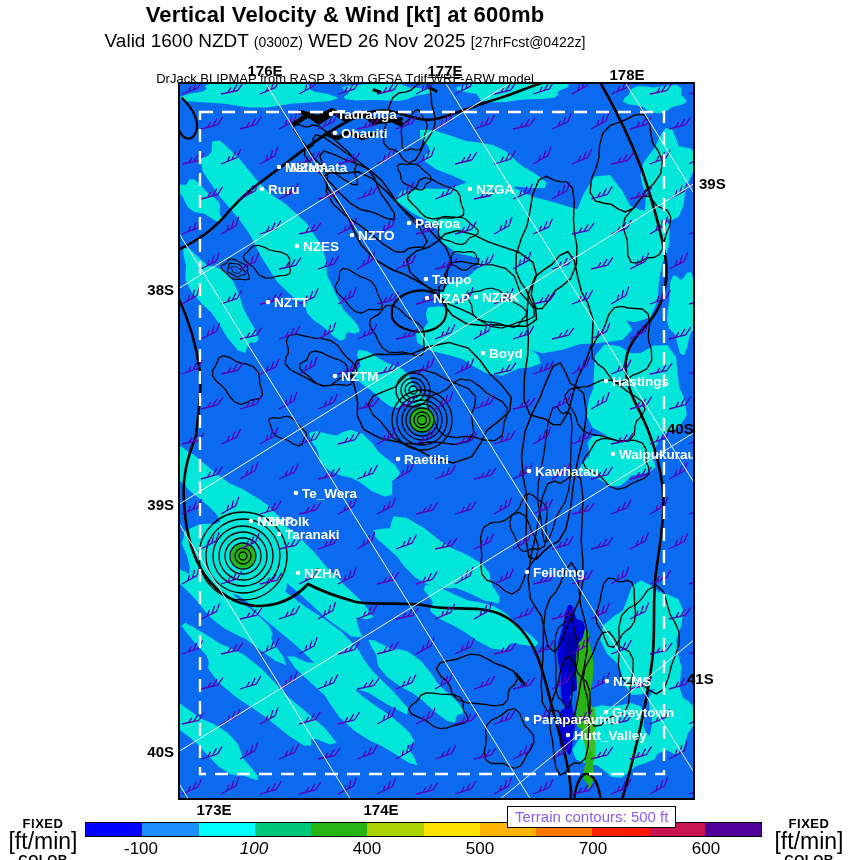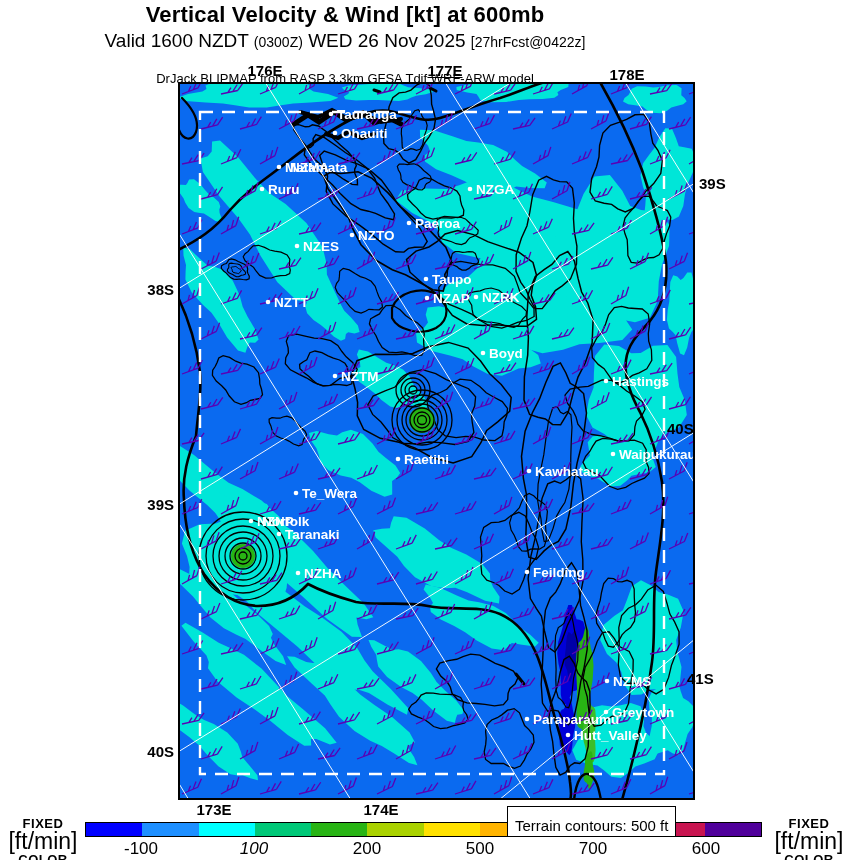--- a/index.html
+++ b/index.html
@@ -16,21 +16,21 @@
   #mapwrap{position:absolute;left:178px;top:82px;width:517px;height:718px;}
   #mapsvg{display:block;}
   .legend-block{position:absolute;width:80px;text-align:center;color:#000;line-height:1.0;}
   .legend-block .small{font-size:13px;font-weight:bold;letter-spacing:0.5px;}
   .legend-block .big{font-size:23px;}
   #colorbar{position:absolute;display:flex;border:1px solid #000;box-sizing:border-box;}
   #colorbar .seg{flex:1 1 0;height:100%;}
   #ticks{position:absolute;height:20px;color:#000;}
   #ticks span{position:absolute;transform:translateX(-50%);font-size:17px;}
   #terrain-note{position:absolute;left:507px;top:806px;background:#fff;border:1.5px solid #000;
-        font-size:15px;color:#000000;padding:10px 7px 2px 7px;white-space:nowrap;}
+        font-size:15px;color:#8b5cf6;padding:1px 7px 2px 7px;white-space:nowrap;}
 </style>
 </head>
 <body>
 
 <div id="page">
 
   <div class="hdr">
     <div class="t1">Vertical Velocity &amp; Wind [kt] at 600mb</div>
     <div class="t2"><span>Valid 1600 NZDT</span> <span class="sm">(0300Z)</span> <span>WED 26 Nov 2025</span> <span class="sm">[27hrFcst@0422z]</span></div>
     <div class="t3">DrJack BLIPMAP from RASP 3.3km GFSA Tdif WRF-ARW model</div>
@@ -1110,21 +1110,21 @@
       <div class="seg" style="background: rgb(255, 225, 0);"></div>
       <div class="seg" style="background: rgb(255, 180, 0);"></div>
       <div class="seg" style="background: rgb(255, 120, 0);"></div>
       <div class="seg" style="background: rgb(255, 30, 0);"></div>
       <div class="seg" style="background: rgb(200, 20, 80);"></div>
       <div class="seg" style="background: rgb(80, 0, 155);"></div>
     </div>
   <div id="ticks" style="left: 85px; top: 839px; width: 677px;">
       <span style="left: 56px;">-100</span>
       <span style="left: 169px; font-style: italic;">100</span>
-      <span style="left: 282px;">200</span>
+      <span style="left: 282px;">400</span>
       <span style="left: 395px;">500</span>
       <span style="left: 508px;">700</span>
       <span style="left: 621px;">600</span>
     </div>
 
   <div class="legend-block" id="legend-right" style="left:769px;top:817px;">
     <div class="small">FIXED</div>
     <div class="big">[ft/min]</div>
     <div class="small">COLOR</div>
   </div>

